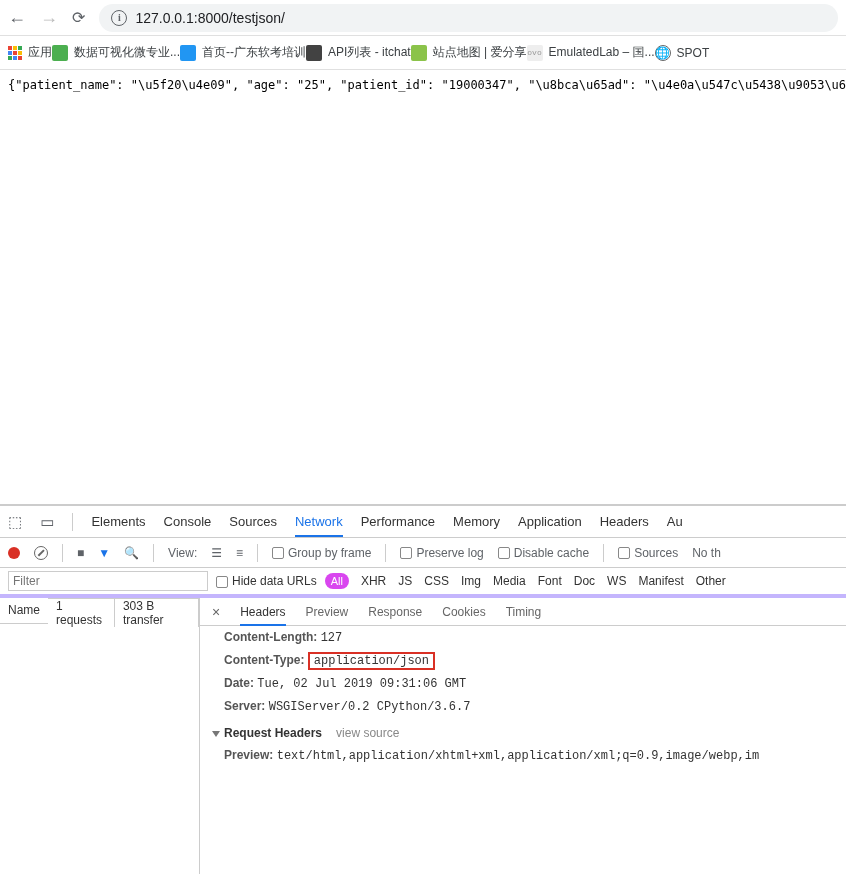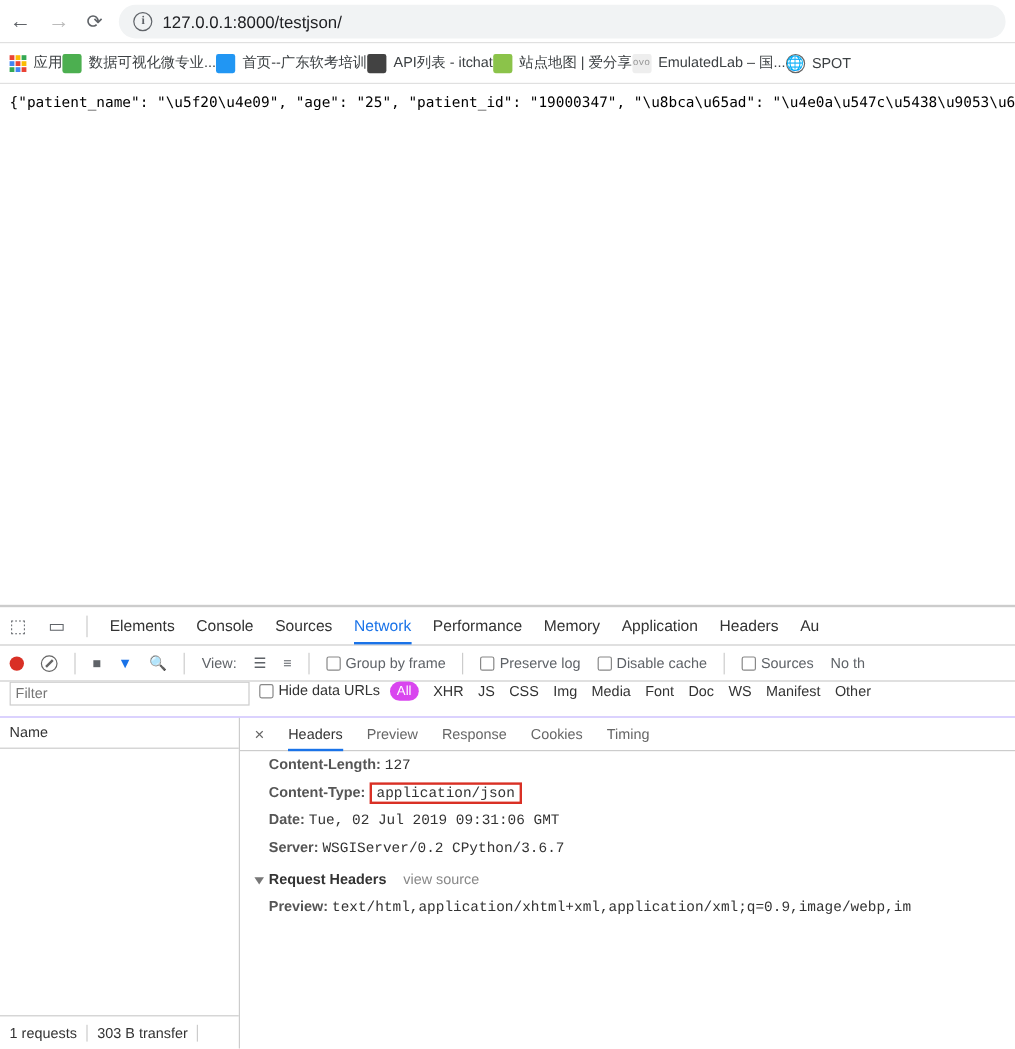--- a/index.html
+++ b/index.html
@@ -30,28 +30,28 @@
   .dt-tab.active { color: #1a73e8; border-bottom: 2px solid #1a73e8; padding-bottom: 6px; margin-bottom: -8px; }
   .dt-sep { width:1px; height: 18px; background: #ccc; }
   
   .dt-filterbar { height: 30px; display: flex; align-items: center; padding: 0 8px; gap: 14px; border-bottom: 1px solid #ccc; font-size: 12px; color: #5f6368; }
   .rec-btn { width:12px; height:12px; border-radius:50%; background:#d93025; cursor:pointer; }
   .clear-btn { width:14px;height:14px;border:1.5px solid #666;border-radius:50%;position:relative; cursor:pointer; }
   .clear-btn::after { content:''; position:absolute; left:2px; top:5px; width:8px; height:1.5px; background:#666; transform: rotate(-45deg); }
   .funnel { color:#1a73e8; cursor:pointer; }
   .checkbox { width:12px; height:12px; border:1px solid #888; border-radius:2px; display:inline-block; margin-right:4px; vertical-align: middle; }
   
-  .dt-urlfilter { height: 30px; display:flex; align-items:flex-start; border-bottom:1px solid #c4b5fd; font-size:12px; }
+  .dt-urlfilter { height: 30px; display:flex; align-items:center; border-bottom:4px solid #c4b5fd; font-size:12px; }
   .filter-input { width: 200px; height: 20px; border:1px solid #ccc; margin: 0 8px; padding: 0 4px; color:#999; font-size: 12px; }
   .type-filters { display:flex; align-items:center; gap:12px; margin-left: 8px; }
   .type-pill { background:#d946ef; color:#fff; padding:2px 6px; border-radius:8px; font-size:11px; cursor:pointer; }
   .type-item { cursor:pointer; color:#333; }
   
   .dt-body { flex:1; display:flex; overflow:hidden; }
-  .req-list { width:200px; border-right:1px solid #ccc; display:flex; flex-direction:column; }
+  .req-list { width:200px; border-right:1px solid #ccc; display:flex; flex-direction:row; }
   .req-header { height:26px; border-bottom:1px solid #ccc; padding:5px 8px; font-size:12px; color:#333; }
   .req-row { height:24px; padding:4px 8px; display:flex; align-items:center; gap:6px; background:#e8e8e8; font-size:12px; cursor:pointer; }
   .req-icon { width:14px; height:14px; border:1px solid #999; }
   .req-footer { border-top: 1px solid #ccc; height:28px; display:flex; align-items:center; font-size:12px; color:#333; }
   .req-footer span { padding: 0 8px; border-right:1px solid #ccc; }
   
   .detail { flex:1; display:flex; flex-direction:column; overflow:hidden; }
   .detail-tabs { height:28px; display:flex; align-items:center; gap:20px; padding: 0 12px; border-bottom:1px solid #ccc; font-size:12px; }
   .close-x { cursor:pointer; color:#666; font-size:14px; }
   .detail-tab { cursor:pointer; color:#666; }

